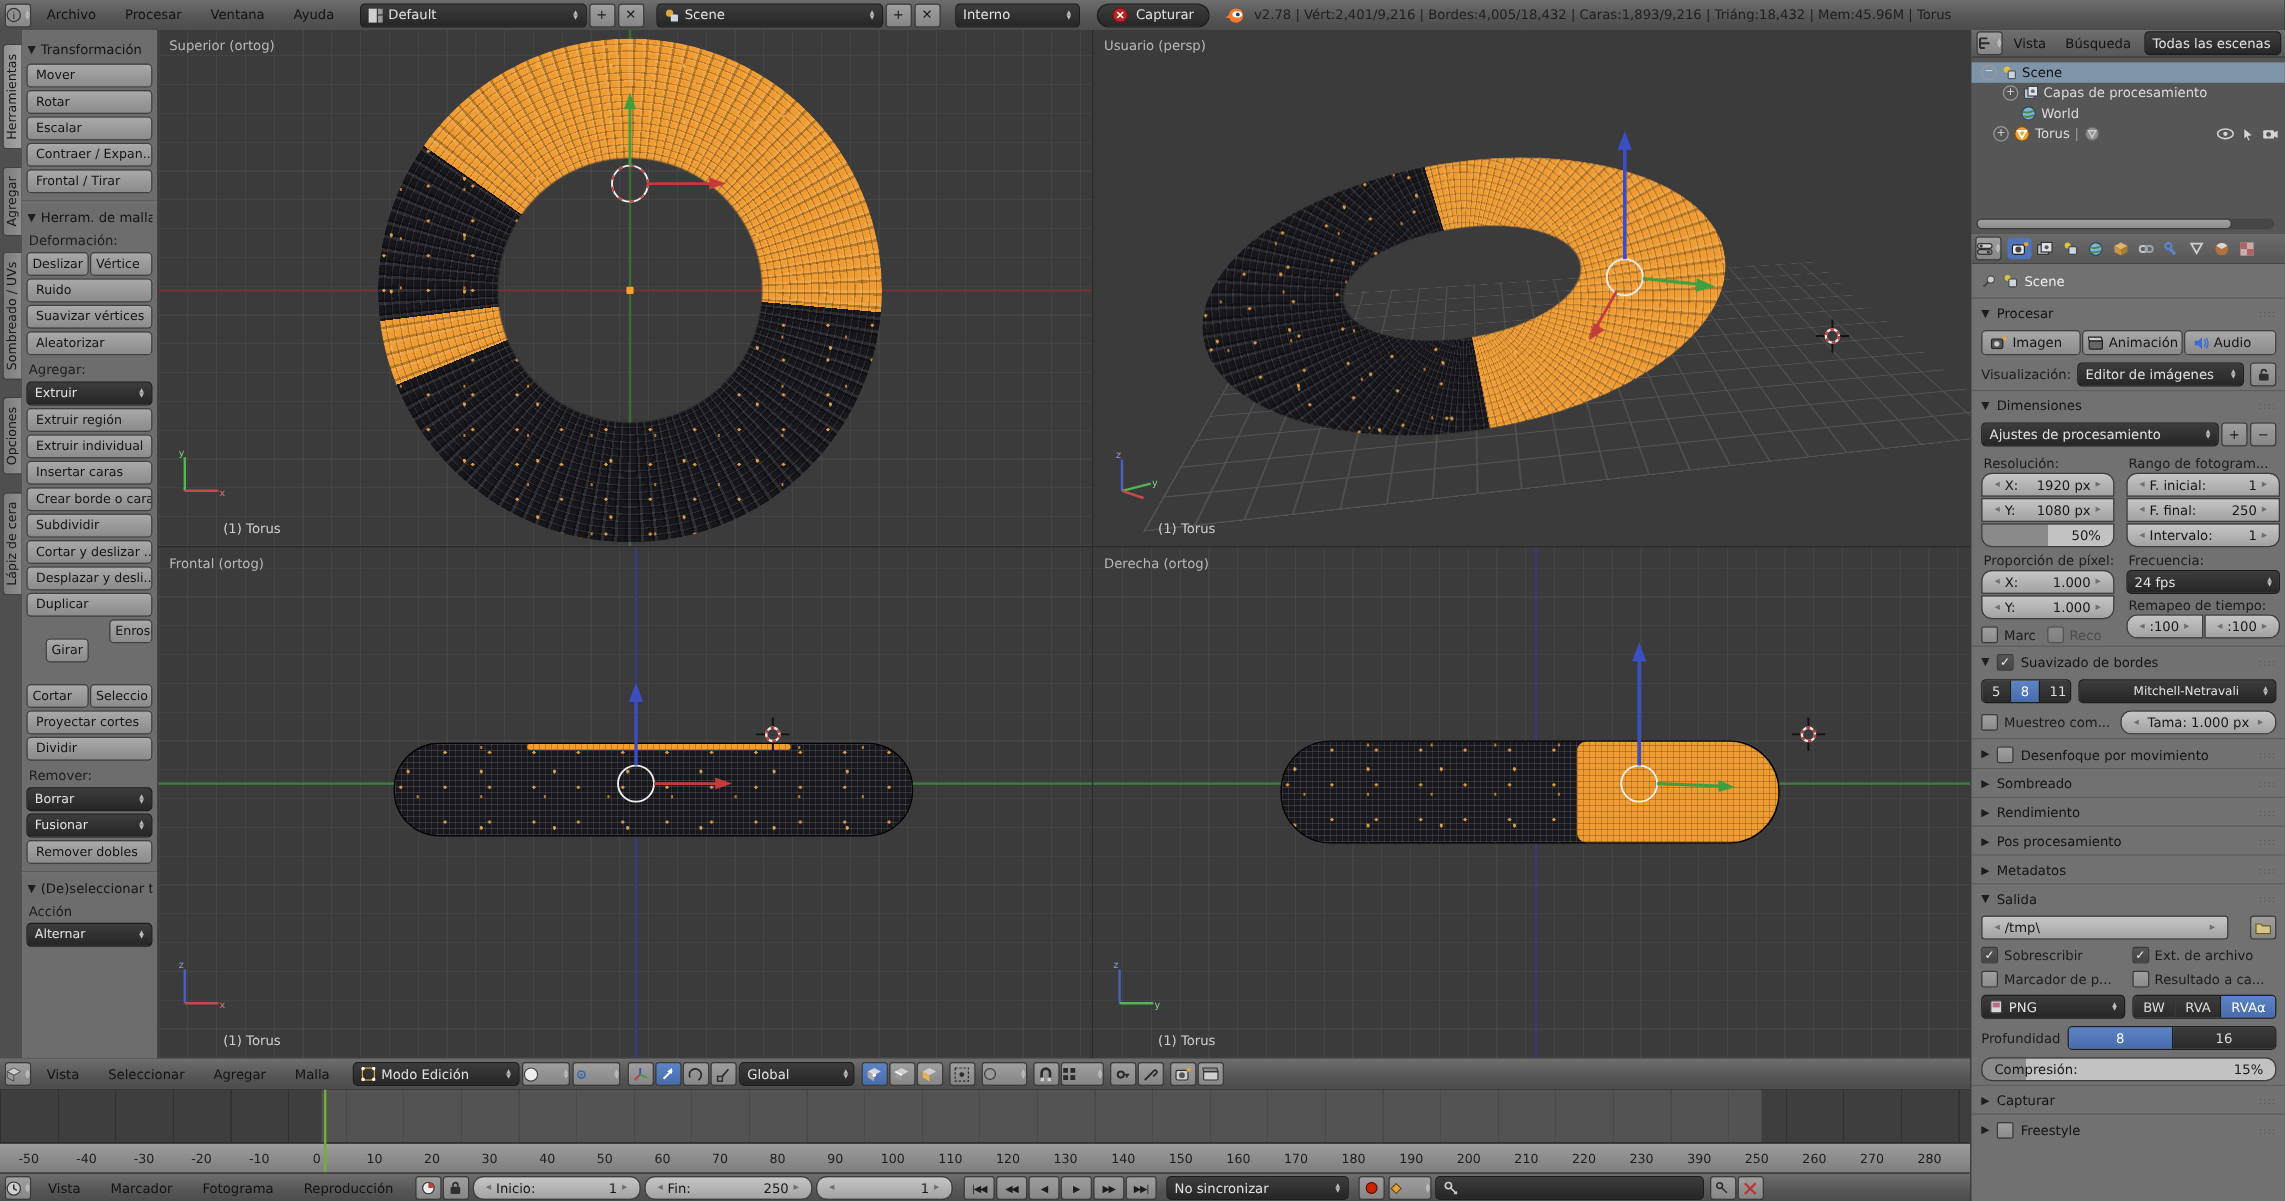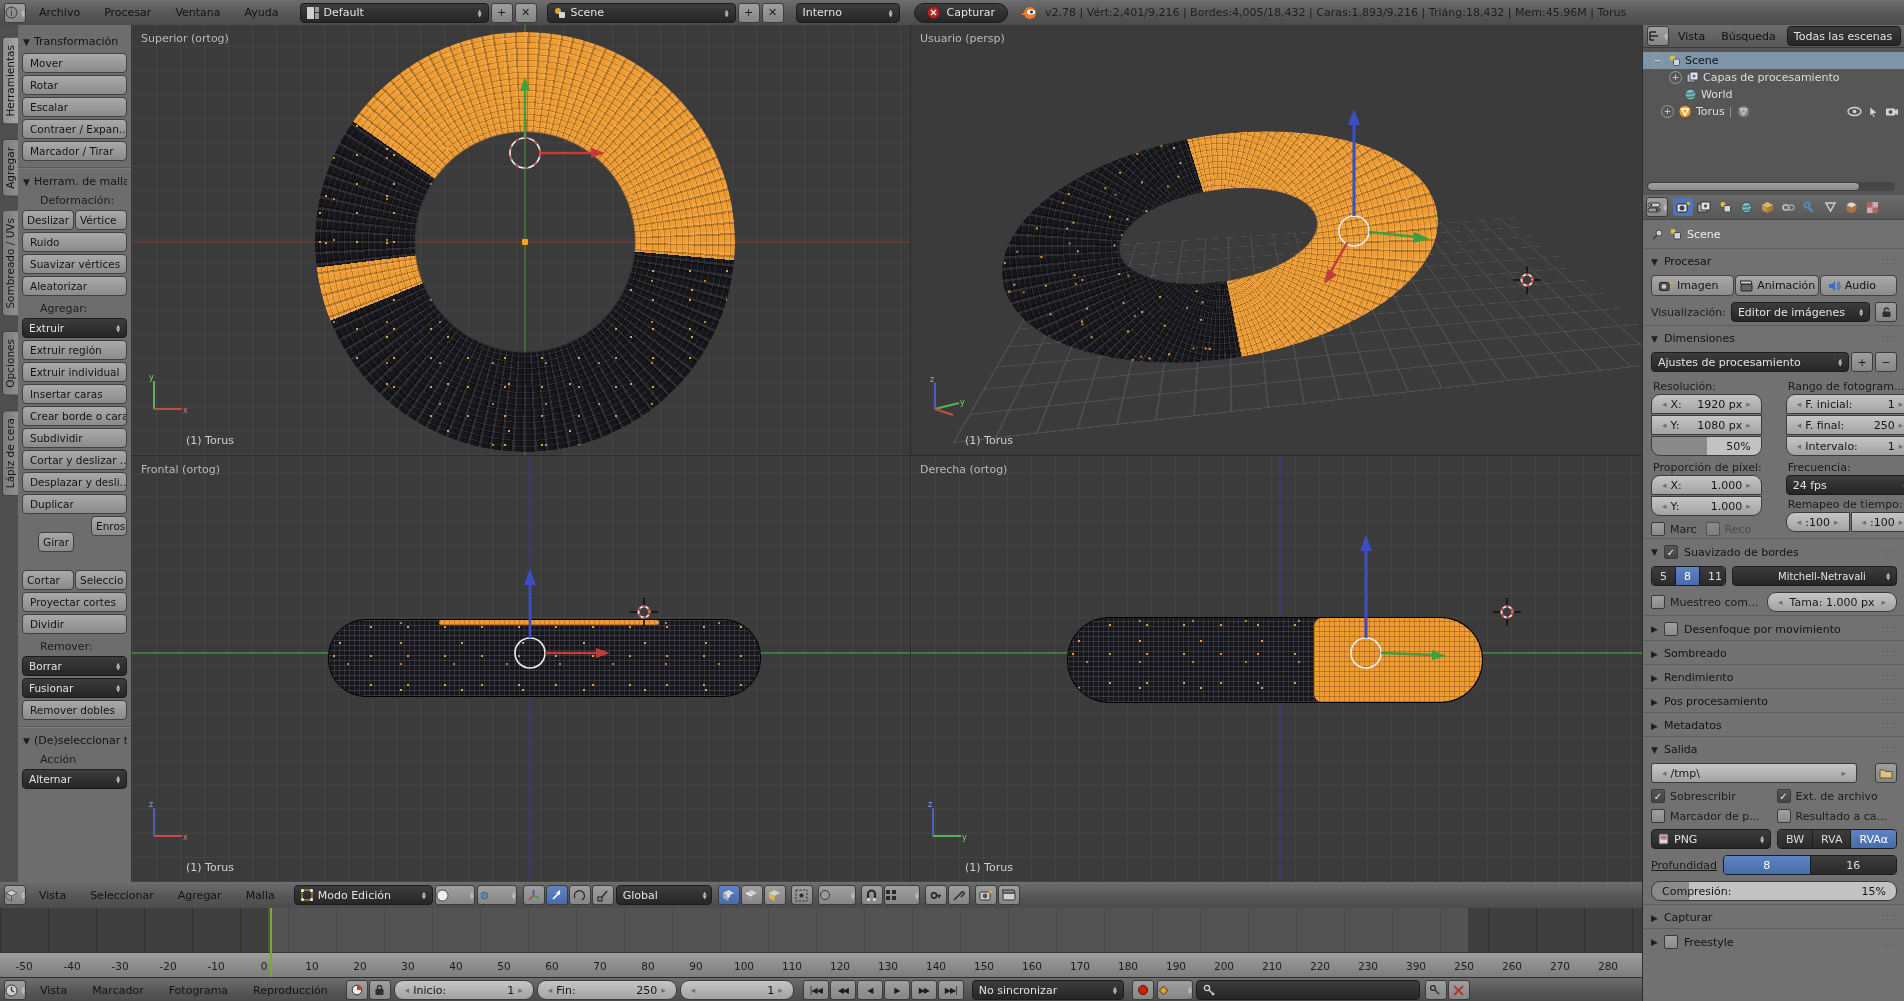--- a/index.html
+++ b/index.html
@@ -41,21 +41,21 @@
   
   .tabstrip{left:0;top:25px;width:18px;height:857px;background:#4f4f4f;display:flex;flex-direction:column;gap:14px;padding-top:12px;}
   .vtab{writing-mode:vertical-rl;transform:rotate(180deg);background:linear-gradient(90deg,#8f8f8f,#7c7c7c);
         border:1px solid #3f3f3f;border-left:none;border-radius:5px 0 0 5px ;color:#151515;
         padding:7px 1px;font-size:10.5px;margin-left:2px;border-radius:0 4px 4px 0;}
   .vtab.active{background:linear-gradient(90deg,#a5a5a5,#8f8f8f);}
   
   .shelf{left:18px;top:25px;width:114px;height:857px;background:#6d6d6d;border-right:1px solid #383838;
          padding:6px 4px 0 4px;box-sizing:border-box;}
   .shelf .hdr{display:flex;align-items:center;gap:4px;color:#141414;font-size:11px;margin:4px 0 5px 1px;white-space:nowrap;overflow:hidden;}
-  .shelf .lbl{color:#1c1c1c;margin:6px 0 3px 18px;}
+  .shelf .lbl{color:#1c1c1c;margin:6px 0 3px 2px;}
   .tsb{margin-bottom:2px;height:18px;font-size:10.5px;}
   .tsrow{display:flex;gap:1px;margin-bottom:2px;}
   .tsrow .btn-light{flex:1;padding:0 4px;}
   .tsb-dark{margin-bottom:2px;height:18px;font-size:10.5px;}
   .shelf-sep{height:1px;background:#5a5a5a;border-bottom:1px solid #7d7d7d;margin:6px -4px;}
   
   .quads{left:132px;top:25px;width:1510px;height:857px;background:#2a2a2a;}
   .quad{position:absolute;background:#3b3b3b;overflow:hidden;
         background-image:repeating-linear-gradient(0deg,rgba(255,255,255,.04) 0 1px,transparent 1px 24px),
                          repeating-linear-gradient(90deg,rgba(255,255,255,.04) 0 1px,transparent 1px 24px);}
@@ -94,21 +94,21 @@
   .hscroll{position:absolute;left:4px;right:10px;bottom:4px;height:9px;border-radius:5px;background:#464646;}
   .hscroll>div{width:86%;height:100%;border-radius:5px;background:linear-gradient(#a2a2a2,#8b8b8b);border:1px solid #3c3c3c;box-sizing:border-box;}
   .props{position:absolute;left:0;top:170px;width:262px;bottom:0;background:#717171;overflow:hidden;}
   .ctxbar{height:24px;display:flex;align-items:center;gap:1px;background:linear-gradient(#6b6b6b,#585858);
           border-bottom:1px solid #454545;padding:0 3px;}
   .ctxic{width:20px;height:18px;display:flex;align-items:center;justify-content:center;border-radius:3px;}
   .ctxic.sel{background:#4f74b8;}
   .prow{display:flex;align-items:center;gap:5px;padding:3px 8px;}
   .phead{display:flex;align-items:center;gap:6px;padding:6px 8px 4px 8px;color:#131313;border-top:1px solid #5e5e5e;}
   .phead:first-of-type{border-top:none;}
-  .twocol{display:grid;grid-template-columns:1fr 1fr;gap:2px 24px;padding:2px 8px;}
+  .twocol{display:grid;grid-template-columns:1fr 1fr;gap:2px 10px;padding:2px 8px;}
   .stack{display:flex;flex-direction:column;gap:1px;}
   .stack .field{border-radius:0;}
   .stack .field:first-child{border-radius:9px 9px 0 0;}
   .stack .field:last-child{border-radius:0 0 9px 9px;}
   .collbl{color:#1b1b1b;margin:3px 0 1px 2px;white-space:nowrap;overflow:hidden;}
   .slider{position:relative;border:1px solid #3c3c3c;height:18px;display:flex;align-items:center;color:#161616;overflow:hidden;}
   
   .v3header{left:0;top:882px;width:1642px;height:26px;}
   .tlbody{left:0;top:908px;width:1642px;height:44px;background:#3e3e3e;overflow:hidden;
           background-image:repeating-linear-gradient(90deg,rgba(0,0,0,.20) 0 1px,transparent 1px 48px);}
@@ -191,21 +191,21 @@
 
 <div class="abs shelf">
   <div class="hdr">
       <span class="tri exp"></span>
       <span>Transformación</span>
     </div>
   <div class="btn-light tsb">Mover</div>
   <div class="btn-light tsb">Rotar</div>
   <div class="btn-light tsb">Escalar</div>
   <div class="btn-light tsb">Contraer / Expan...</div>
-  <div class="btn-light tsb">Marcador / Tirar</div>
+  <div class="btn-light tsb">Frontal / Tirar</div>
   <div class="shelf-sep"></div>
   <div class="hdr">
       <span class="tri exp"></span>
       <span>Herram. de malla</span>
     </div>
   <div class="lbl">Deformación:</div>
   <div class="tsrow">
     <div class="btn-light tsb" style="margin:0;">Deslizar</div>
     <div class="btn-light tsb" style="margin:0;">Vértice</div>
   </div>
@@ -1043,21 +1043,21 @@
         <span>PNG</span>
           <span class="ud"></span>
       </div>
       <div class="seg" style="width:118px;">
         <div style="flex:1;">BW</div>
         <div style="flex:1;">RVA</div>
         <div class="sel" style="flex:1;">RVAα</div>
       </div>
     </div>
     <div class="prow" style="gap:6px;">
-      <span style="color:#1b1b1b;text-decoration:underline;">Profundidad</span>
+      <span style="color:#1b1b1b;">Profundidad</span>
       <div class="seg" style="flex:1;">
         <div class="sel" style="flex:1;">8</div>
         <div style="flex:1;">16</div>
       </div>
     </div>
     <div class="prow">
       <div class="slider pill" style="flex:1;background:linear-gradient(90deg,#8a8a8a 0 15%,#c2c2c2 15%);padding:0 10px;">
         <span>Compresión:</span>
         <span class="val" style="margin-left:auto;">15%</span>
       </div>

